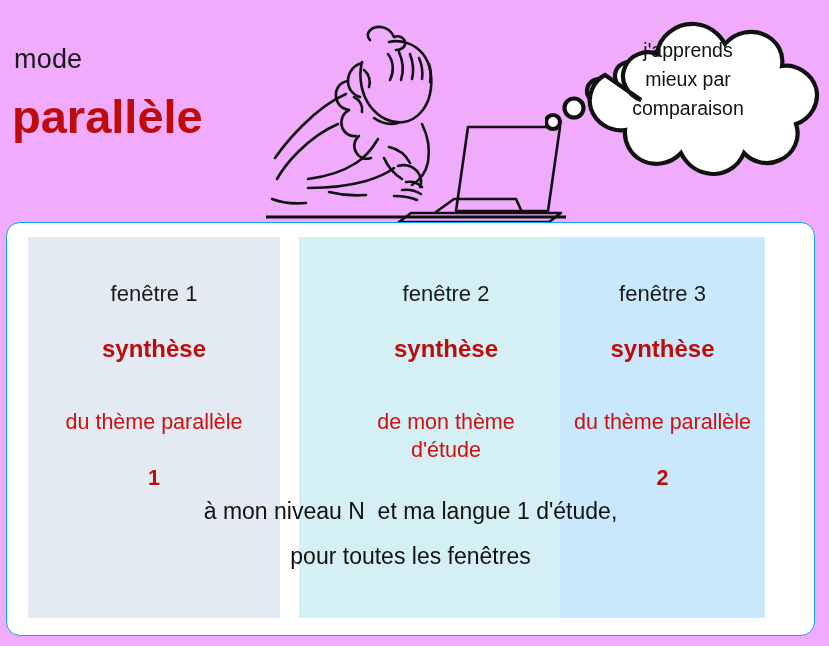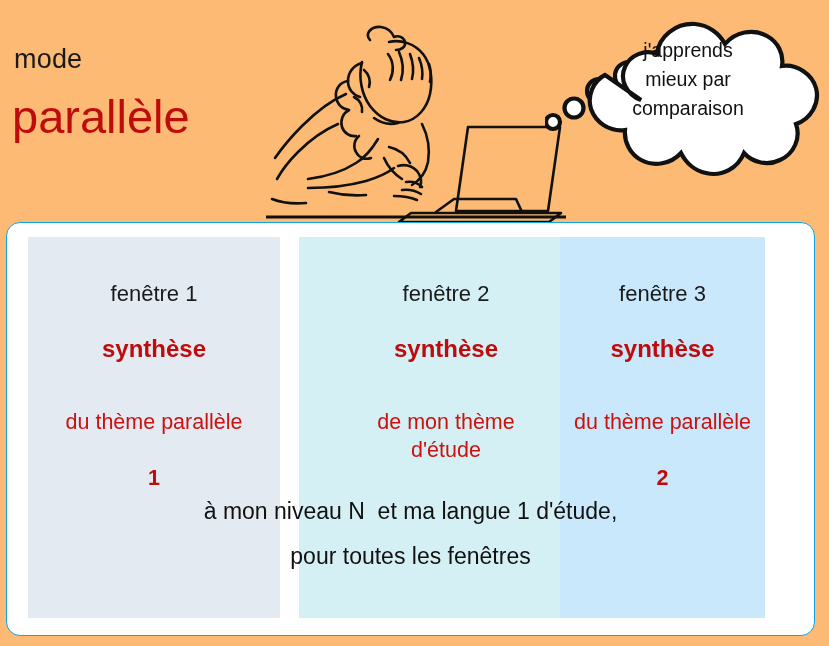--- a/index.html
+++ b/index.html
@@ -7,21 +7,21 @@
     padding: 0;
     background: #ffffff;
   }
   body {
     font-family: "Liberation Sans", sans-serif;
   }
   #page {
     position: relative;
     width: 829px;
     height: 646px;
-    background: #fdba74;
+    background: #f0abfc;
     overflow: hidden;
   }
 
   
   #header {
     position: absolute;
     left: 0;
     top: 0;
     width: 829px;
     height: 222px;
@@ -33,21 +33,21 @@
     font-size: 27px;
     color: #1a1a1a;
     letter-spacing: 0.2px;
     white-space: nowrap;
   }
   #mode-title {
     position: absolute;
     left: 12px;
     top: 89px;
     font-size: 47px;
-    font-weight: normal;
+    font-weight: bold;
     color: #BE0B0B;
     letter-spacing: 0px;
     white-space: nowrap;
   }
 
   
   #illustration {
     position: absolute;
     left: 266px;
     top: 6px;

